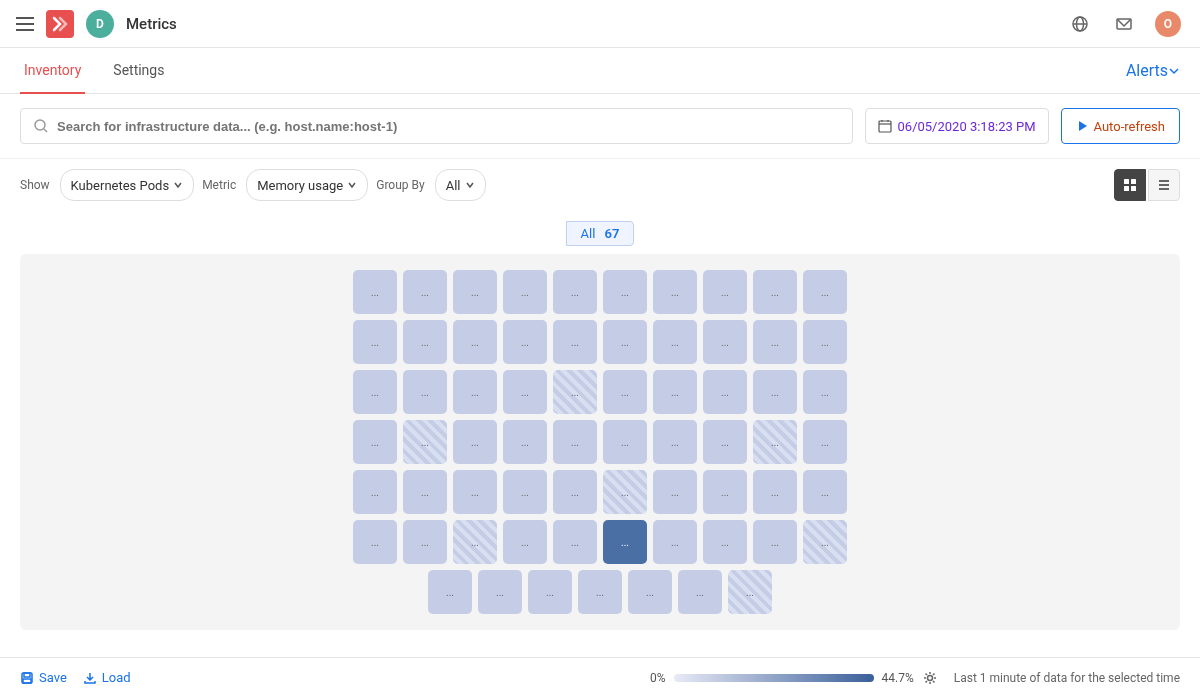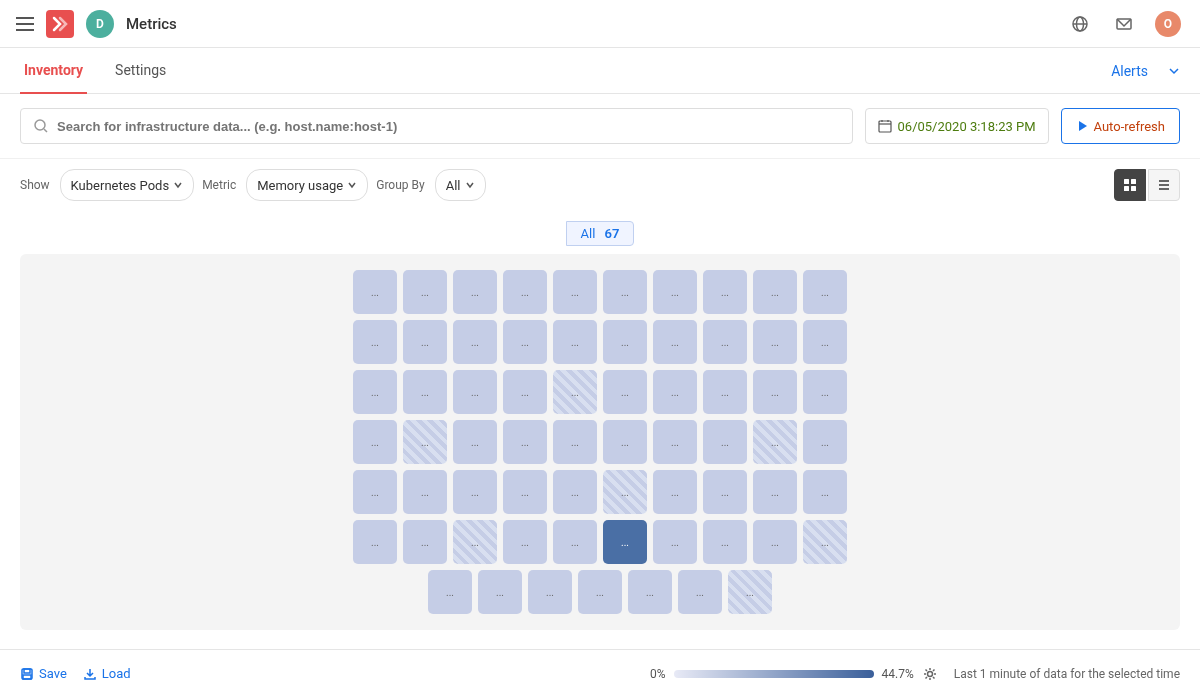--- a/index.html
+++ b/index.html
@@ -23,45 +23,45 @@
     .nav-tabs {
       display: flex; align-items: center; padding: 0 20px;
       border-bottom: 1px solid #e5e5e5; height: 46px;
     }
     .nav-tab {
       padding: 0 4px; margin-right: 24px; height: 46px;
       display: flex; align-items: center; cursor: pointer;
       font-size: 14px; color: #555; border-bottom: 2px solid transparent;
       position: relative;
     }
-    .nav-tab.active { color: #e84f4f; border-bottom: 2px solid #e84f4f; font-weight: 700; }
+    .nav-tab.active { color: #e84f4f; border-bottom: 2px solid #e84f4f; font-weight: 400; }
     .nav-spacer { flex: 1; }
     .alerts-btn {
-      display: flex; align-items: center; gap: 20px;
-      color: #1a73e8; font-size: 14px; cursor: pointer;
+      display: flex; align-items: center; gap: 0;
+      color: #1a73e8; font-size: 16px; cursor: pointer;
     }
 
     
     .search-row {
       display: flex; align-items: center; padding: 14px 20px; gap: 12px;
       border-bottom: 1px solid #f0f0f0;
     }
     .search-box {
       flex: 1; display: flex; align-items: center;
       border: 1px solid #ddd; border-radius: 4px; padding: 0 12px; height: 36px; gap: 8px;
     }
     .search-box input {
       border: none; outline: none; flex: 1; font-size: 13px; color: #666;
       background: transparent;
       font-weight: bold;
     }
     .datetime-pill {
       display: flex; align-items: center; gap: 6px;
       border: 1px solid #ddd; border-radius: 4px; padding: 0 12px; height: 36px;
-      font-size: 13px; color: #4d7c0f; cursor: pointer;
+      font-size: 13px; color: #6d28d9; cursor: pointer;
     }
     .auto-refresh-btn {
       display: flex; align-items: center; gap: 6px;
       border: 1px solid #1a73e8; border-radius: 4px; padding: 0 14px; height: 36px;
       font-size: 13px; color: #c2410c; cursor: pointer; white-space: nowrap;
     }
 
     
     .filter-row {
       display: flex; align-items: center; padding: 10px 20px; gap: 8px;
@@ -118,21 +118,21 @@
         #c5cde6,
         #c5cde6 4px,
         #d8dff0 4px,
         #d8dff0 8px
       );
     }
 
     
     .bottom-bar {
       position: fixed; bottom: 0; left: 0; right: 0;
-      height: 48px; border-top: 1px solid #e5e5e5;
+      height: 40px; border-top: 1px solid #e5e5e5;
       display: flex; align-items: center; padding: 0 20px; gap: 16px;
       background: #fff;
       margin-top: 32px;
     }
     .bottom-link {
       display: flex; align-items: center; gap: 5px;
       color: #1a73e8; font-size: 13px; cursor: pointer;
     }
     .bottom-spacer { flex: 1; }
     .legend-bar {

